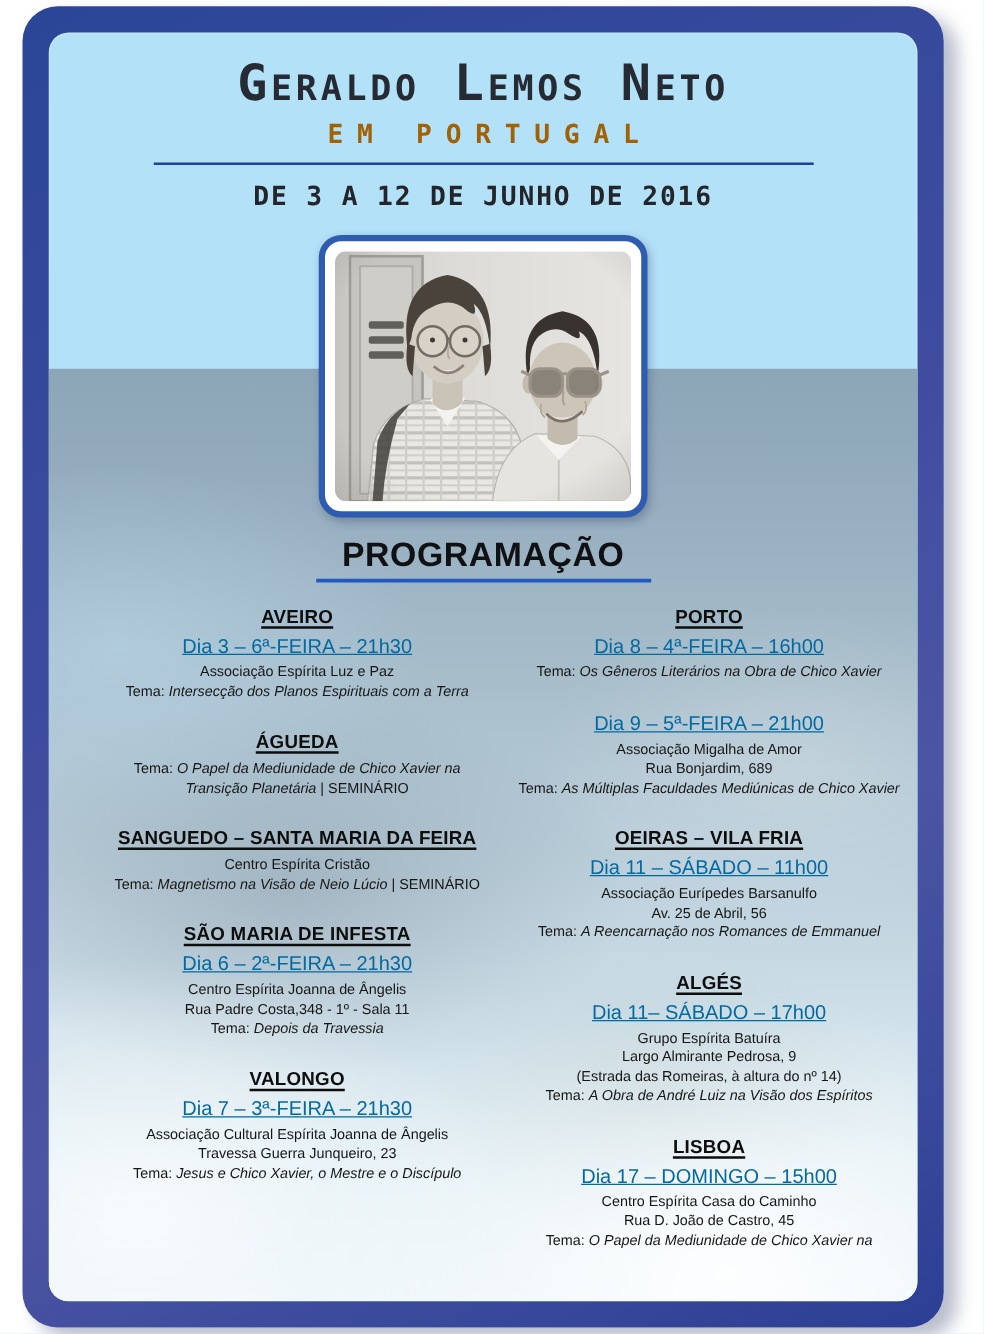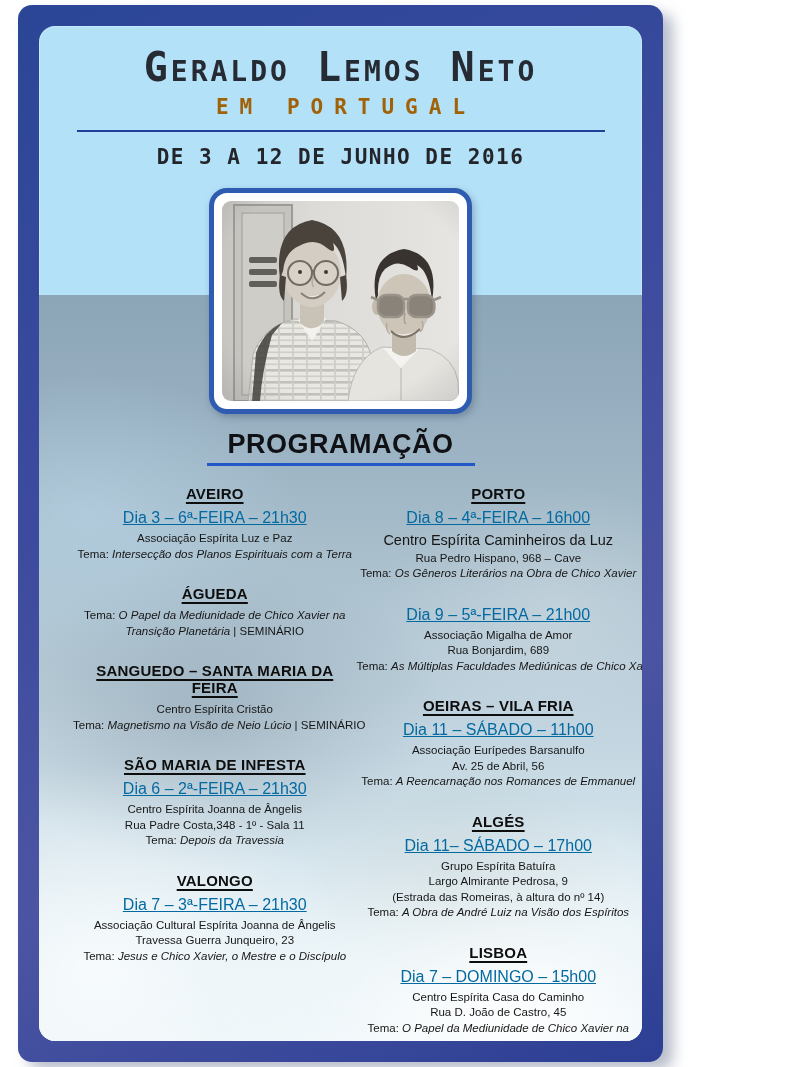--- a/index.html
+++ b/index.html
@@ -1,22 +1,22 @@
 <!DOCTYPE html>
 <html><head>
 <meta charset="utf-8">
 <style>
   html,body{margin:0;padding:0;}
   body{
     width:787px;height:1067px;position:relative;background:#ffffff;
     font-family:"Liberation Sans",sans-serif;color:#1a1a1a;overflow:hidden;
   }
   .frame{
-    position:absolute;left:18px;top:5px;width:645px;height:1057px;
-    border-radius:14px;
+    position:absolute;left:18px;top:5px;width:737px;height:1057px;
+    border-radius:28px;
     background:linear-gradient(155deg,#2B4697 0%,#3D4B9E 40%,#4C55A3 68%,#2C3F94 100%);
     box-shadow:10px 8px 14px rgba(125,135,160,.55);
   }
   .content{
     position:absolute;left:21px;top:21px;right:21px;bottom:21px;
     border-radius:16px;overflow:hidden;background:#B3E1F8;
     box-shadow:inset 0 0 0 1px rgba(255,255,255,.25);
   }
   .sky{
     position:absolute;left:0;right:0;top:269px;bottom:0;
@@ -225,24 +225,20 @@
               </div>
     <div class="event-theme">
                 <div class="theme-line"><span>Tema: </span><i>Jesus e Chico Xavier, o Mestre e o Discípulo</i></div>
               </div>
   </div>
 </div>
         <div class="col col-right">
   <div class="event">
     <h3 class="event-city">PORTO</h3>
     <div class="event-date">Dia 8 – 4ª-FEIRA – 16h00</div>
-    <div class="event-venue">
-                <div class="venue-line venue-lg">Centro Espírita Caminheiros da Luz</div>
-                <div class="venue-line">Rua Pedro Hispano, 968 – Cave</div>
-              </div>
     <div class="event-theme">
                 <div class="theme-line"><span>Tema: </span><i>Os Gêneros Literários na Obra de Chico Xavier</i></div>
               </div>
   </div>
 
   <div class="event">
 
     <div class="event-date">Dia 9 – 5ª-FEIRA – 21h00</div>
     <div class="event-venue">
                 <div class="venue-line">Associação Migalha de Amor</div>
@@ -273,21 +269,21 @@
                 <div class="venue-line">Largo Almirante Pedrosa, 9</div>
                 <div class="venue-line">(Estrada das Romeiras, à altura do nº 14)</div>
               </div>
     <div class="event-theme">
                 <div class="theme-line"><span>Tema: </span><i>A Obra de André Luiz na Visão dos Espíritos</i></div>
               </div>
   </div>
 
   <div class="event">
     <h3 class="event-city">LISBOA</h3>
-    <div class="event-date">Dia 7 – DOMINGO – 15h00</div>
+    <div class="event-date">Dia 17 – DOMINGO – 15h00</div>
     <div class="event-venue">
                 <div class="venue-line">Centro Espírita Casa do Caminho</div>
                 <div class="venue-line">Rua D. João de Castro, 45</div>
               </div>
     <div class="event-theme">
                 <div class="theme-line"><span>Tema: </span><i>O Papel da Mediunidade de Chico Xavier na</i></div>
               </div>
   </div>
 </div>
       </div>

